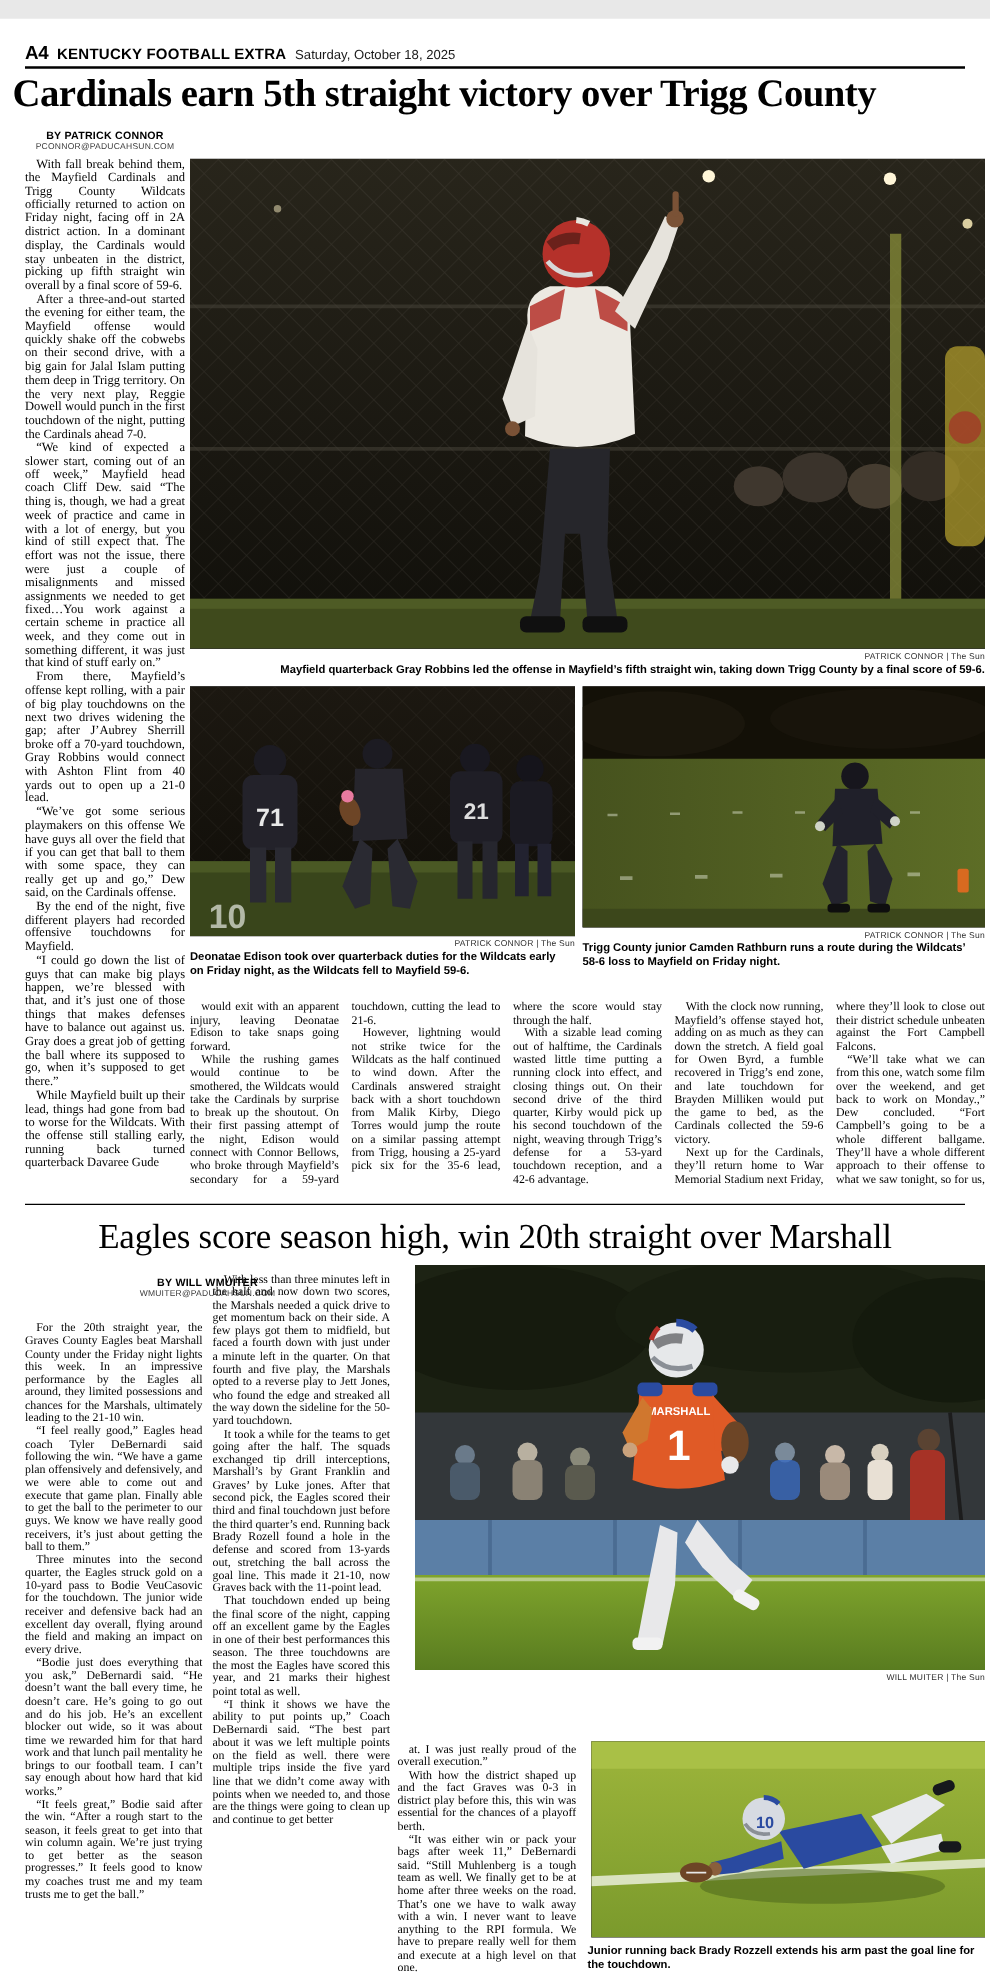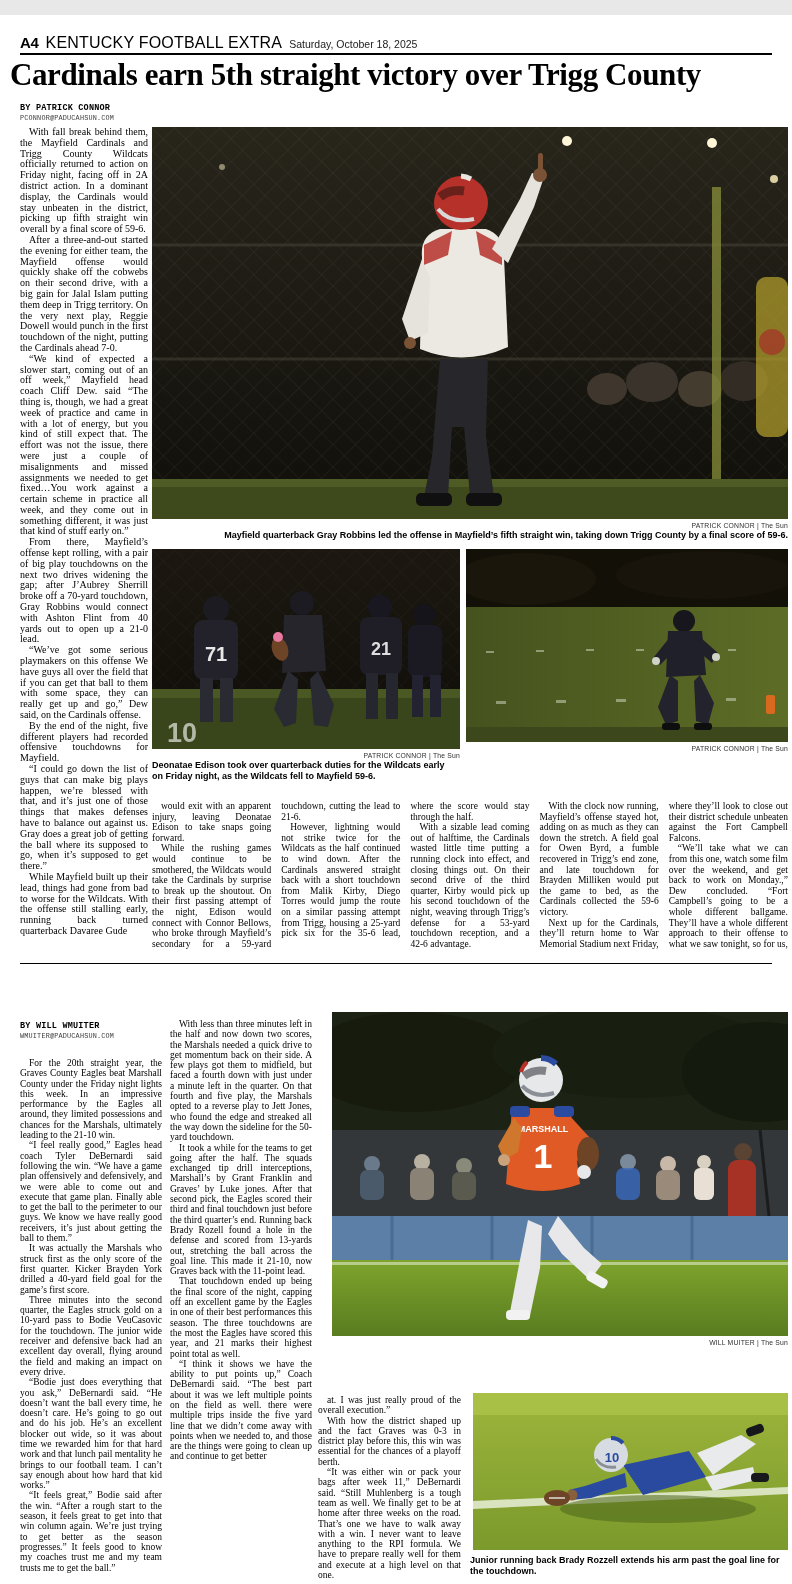--- a/index.html
+++ b/index.html
@@ -5,32 +5,32 @@
   html,body { margin:0; padding:0; background:#e8e8e8; }
   .page {
     position:relative; width:792px; height:1584px; margin:15px auto;
     background:#ffffff; color:#000; overflow:hidden;
     font-family:"Liberation Serif", serif;
   }
   
   .folio { position:absolute; left:20px; top:19px; width:752px; display:flex; align-items:baseline; gap:7px;
            font-family:"Liberation Sans", sans-serif; }
   .folio-page { font-size:15px; font-weight:bold; letter-spacing:-.3px; }
-  .folio-section { font-size:16px; font-weight:normal; letter-spacing:.2px; }
+  .folio-section { font-size:12px; font-weight:bold; letter-spacing:.2px; }
   .folio-date { font-size:10.5px; color:#1a1a1a; }
   .top-rule { position:absolute; left:20px; top:38px; width:752px; border-top:2px solid #000; }
 
   
   .headline1 { position:absolute; left:10px; top:44px; width:772px; margin:0; 
                font-size:31px; font-weight:bold; letter-spacing:-.4px; line-height:1.05;
                font-family:"Liberation Serif", serif; }
   .headline2 { position:absolute; left:10px; top:960px; width:772px; margin:0; text-align:center;
                font-size:28px; font-weight:normal; letter-spacing:-.2px; line-height:1.05;
                font-family:"Liberation Serif", serif; }
-  .byline { position:absolute; font-family:Liberation Mono, monospace; }
+  .byline { position:absolute; text-align:center; font-family:Liberation Sans, sans-serif; }
   .byline1 { left:20px; top:88px; width:128px; }
   .byline2 { left:20px; top:1006px; width:292px; }
   .byline-name { font-size:8.5px; font-weight:bold; letter-spacing:.2px; }
   .byline-email { font-size:6.8px; color:#3a3a3a; margin-top:1px; letter-spacing:.2px; }
 
   
   .bodycol { position:absolute; overflow:hidden; text-align:justify; }
   .bodycol p { margin:0; text-indent:9px; }
   .a1-leftcol { left:20px; top:112px; width:128px; height:828px; font-size:10px; line-height:10.8px; }
   .a1-cont { left:152px; top:786px; width:636px; height:156px;
@@ -218,43 +218,44 @@
       <path d="M204 88 L188 108 L194 116 L208 102 Z" fill="#20202a"></path>
       <path d="M234 88 L252 104 L246 114 L230 100 Z" fill="#20202a"></path>
       <circle cx="190" cy="112" r="4" fill="#cfd3c8"></circle>
         <circle cx="250" cy="108" r="4" fill="#cfd3c8"></circle>
       <rect x="196" y="174" width="18" height="7" rx="3" fill="#0e0e0e"></rect>
       <rect x="228" y="174" width="18" height="7" rx="3" fill="#0e0e0e"></rect>
       <rect x="300" y="146" width="9" height="19" rx="2" fill="#d86a20"></rect>
     </svg>
   </div>
   <div class="credit credit3">PATRICK CONNOR | The Sun</div>
+  <div class="caption caption3">Trigg County junior Camden Rathburn runs a route during the Wildcats’ 58-6 loss to Mayfield on Friday night.</div>
 
   <div class="bodycol a1-cont">
     <p>would exit with an apparent injury, leaving Deonatae Edison to take snaps going forward.</p>
     <p>While the rushing games would continue to be smothered, the Wildcats would take the Cardinals by surprise to break up the shoutout. On their first passing attempt of the night, Edison would connect with Connor Bellows, who broke through Mayfield’s secondary for a 59-yard touchdown, cutting the lead to 21-6.</p>
     <p>However, lightning would not strike twice for the Wildcats as the half continued to wind down. After the Cardinals answered straight back with a short touchdown from Malik Kirby, Diego Torres would jump the route on a similar passing attempt from Trigg, housing a 25-yard pick six for the 35-6 lead, where the score would stay through the half.</p>
     <p>With a sizable lead coming out of halftime, the Cardinals wasted little time putting a running clock into effect, and closing things out. On their second drive of the third quarter, Kirby would pick up his second touchdown of the night, weaving through Trigg’s defense for a 53-yard touchdown reception, and a 42-6 advantage.</p>
     <p>With the clock now running, Mayfield’s offense stayed hot, adding on as much as they can down the stretch. A field goal for Owen Byrd, a fumble recovered in Trigg’s end zone, and late touchdown for Brayden Milliken would put the game to bed, as the Cardinals collected the 59-6 victory.</p>
     <p>Next up for the Cardinals, they’ll return home to War Memorial Stadium next Friday, where they’ll look to close out their district schedule unbeaten against the Fort Campbell Falcons.</p>
     <p>“We’ll take what we can from this one, watch some film over the weekend, and get back to work on Monday.,” Dew concluded. “Fort Campbell’s going to be a whole different ballgame. They’ll have a whole different approach to their offense to what we saw tonight, so for us, we just have to regroup, re-focus and be ready for a completely different game.”</p>
   </div>
 
   <div class="article-sep"></div>
 
+  <h2 class="headline2">Eagles score season high, win 20th straight over Marshall</h2>
 
   <div class="byline byline2">
     <div class="byline-name">BY WILL WMUITER</div>
     <div class="byline-email">WMUITER@PADUCAHSUN.COM</div>
   </div>
 
   <div class="bodycol a2-col a2-col1">
     <p>For the 20th straight year, the Graves County Eagles beat Marshall County under the Friday night lights this week. In an impressive performance by the Eagles all around, they limited possessions and chances for the Marshals, ultimately leading to the 21-10 win.</p>
     <p>“I feel really good,” Eagles head coach Tyler DeBernardi said following the win. “We have a game plan offensively and defensively, and we were able to come out and execute that game plan. Finally able to get the ball to the perimeter to our guys. We know we have really good receivers, it’s just about getting the ball to them.”</p>
-    <p>It was actually the Marshals who struck first as the only score of the first quarter. Kicker Brayden York drilled a 40-yard field goal for the game’s first score.</p>
     <p>Three minutes into the second quarter, the Eagles struck gold on a 10-yard pass to Bodie VeuCasovic for the touchdown. The junior wide receiver and defensive back had an excellent day overall, flying around the field and making an impact on every drive.</p>
     <p>“Bodie just does everything that you ask,” DeBernardi said. “He doesn’t want the ball every time, he doesn’t care. He’s going to go out and do his job. He’s an excellent blocker out wide, so it was about time we rewarded him for that hard work and that lunch pail mentality he brings to our football team. I can’t say enough about how hard that kid works.”</p>
     <p>“It feels great,” Bodie said after the win. “After a rough start to the season, it feels great to get into that win column again. We’re just trying to get better as the season progresses.” It feels good to know my coaches trust me and my team trusts me to get the ball.”</p>
   </div>
 
   <div class="bodycol a2-col a2-col2">
     <p>With less than three minutes left in the half and now down two scores, the Marshals needed a quick drive to get momentum back on their side. A few plays got them to midfield, but faced a fourth down with just under a minute left in the quarter. On that fourth and five play, the Marshals opted to a reverse play to Jett Jones, who found the edge and streaked all the way down the sideline for the 50-yard touchdown.</p>
     <p>It took a while for the teams to get going after the half. The squads exchanged tip drill interceptions, Marshall’s by Grant Franklin and Graves’ by Luke jones. After that second pick, the Eagles scored their third and final touchdown just before the third quarter’s end. Running back Brady Rozell found a hole in the defense and scored from 13-yards out, stretching the ball across the goal line. This made it 21-10, now Graves back with the 11-point lead.</p>
     <p>That touchdown ended up being the final score of the night, capping off an excellent game by the Eagles in one of their best performances this season. The three touchdowns are the most the Eagles have scored this year, and 21 marks their highest point total as well.</p>
     <p>“I think it shows we have the ability to put points up,” Coach DeBernardi said. “The best part about it was we left multiple points on the field as well. there were multiple trips inside the five yard line that we didn’t come away with points when we needed to, and those are the things were going to clean up and continue to get better</p>

